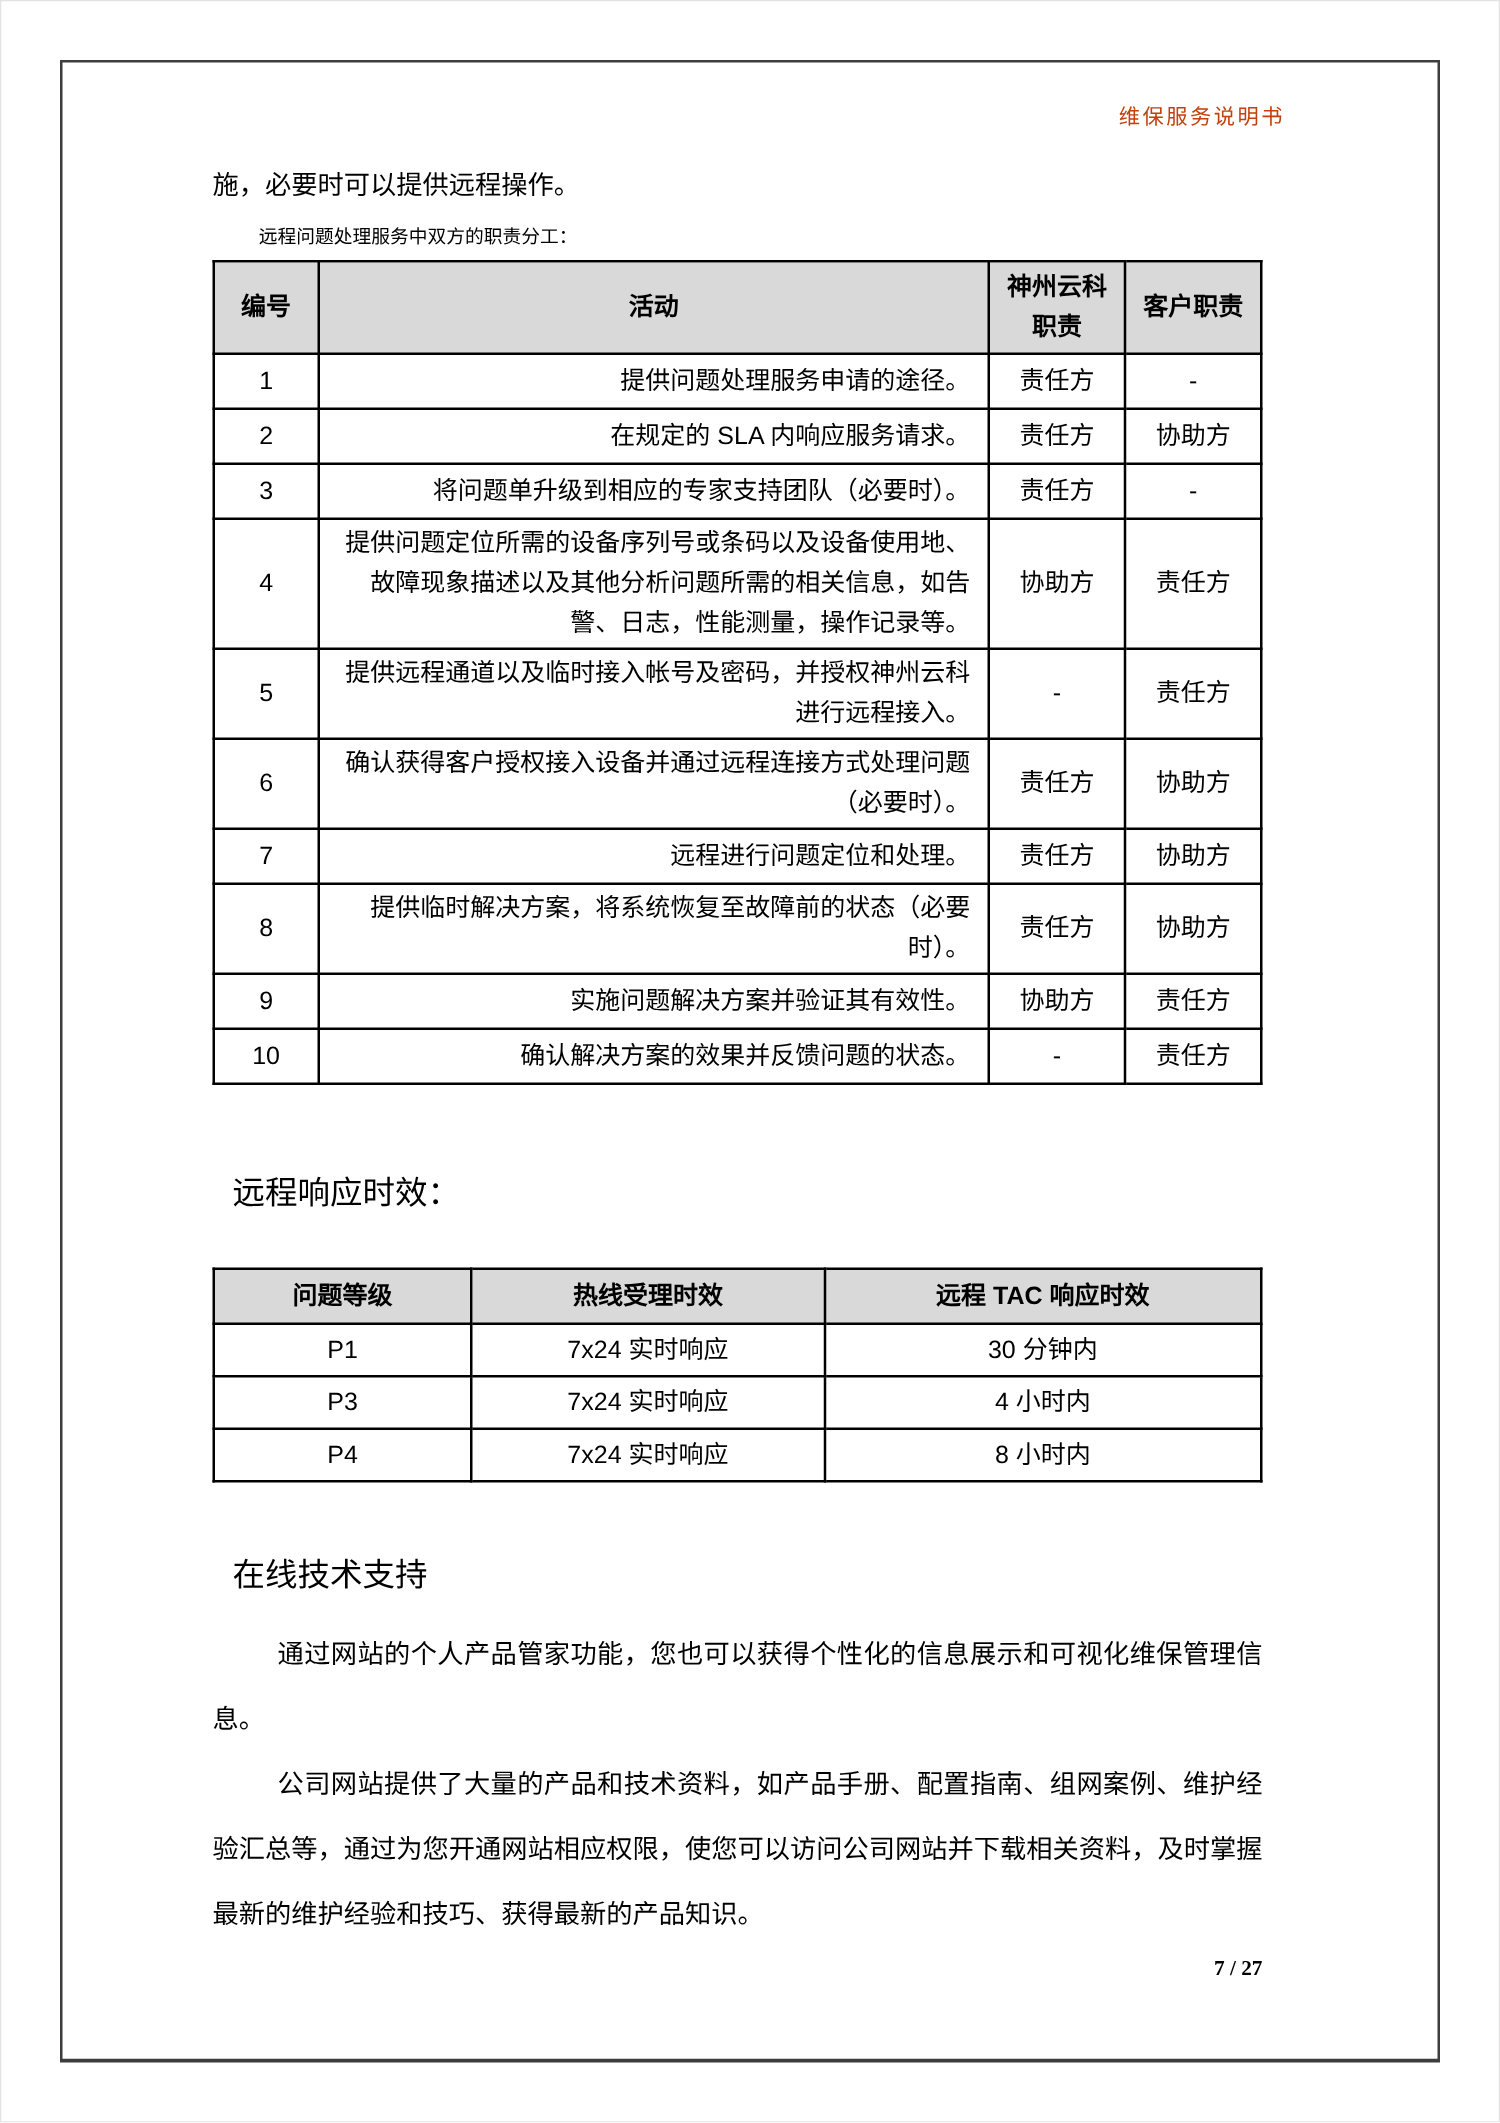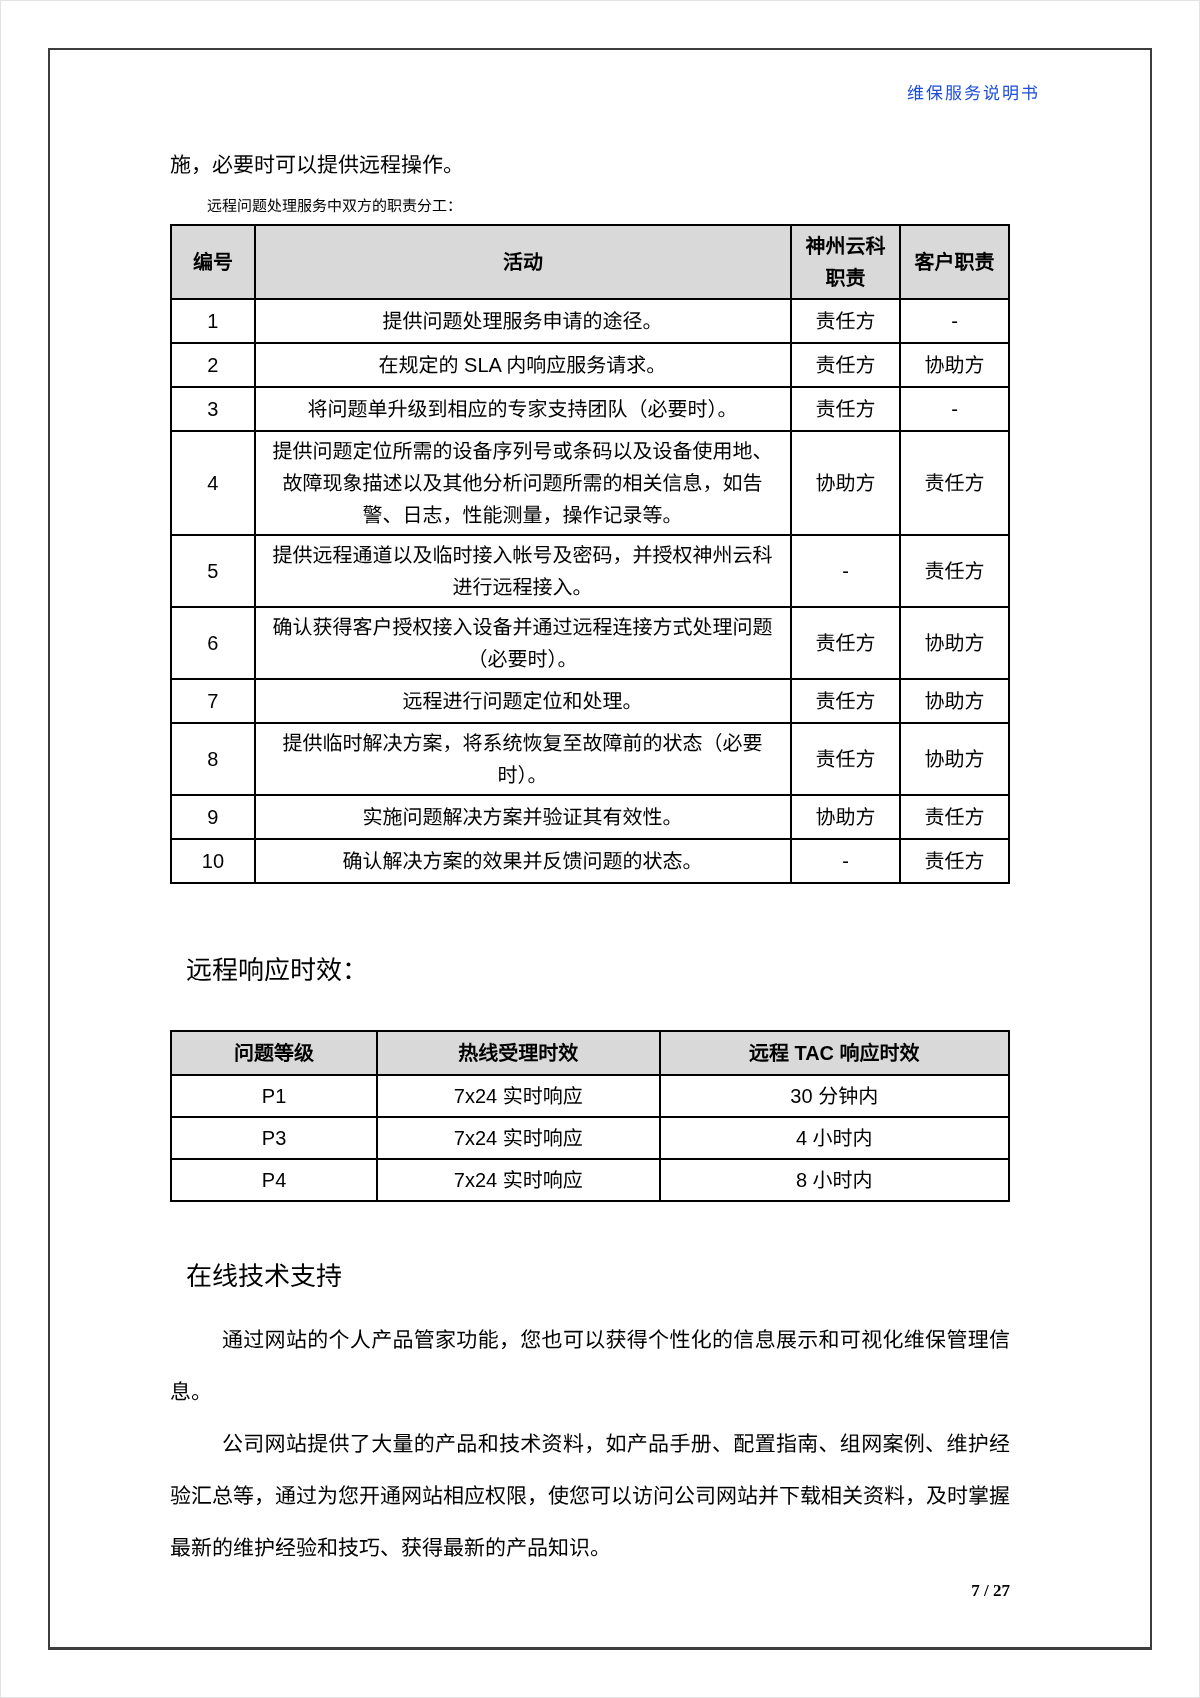--- a/index.html
+++ b/index.html
@@ -18,28 +18,28 @@
     color:var(--text);
     overflow:hidden;
   }
   .page-border{
     position:absolute;left:48px;top:48px;right:48px;bottom:48px;
     border:2px solid var(--page-border);
     border-bottom-width:3px;
     pointer-events:none;
   }
   .doc-header{
-    position:absolute;top:84px;right:160px;
+    position:absolute;top:84px;right:172px;
     font-family:"Liberation Serif",serif;
     font-size:17px;line-height:20px;
     letter-spacing:2px;
-    color:#1d4ed8;
+    color:#c2410c;
   }
   .content{
-    position:absolute;left:170px;top:150px;width:840px;
+    position:absolute;left:170px;top:134px;width:840px;
   }
   .intro{
     margin:0;font-size:21px;line-height:30px;
   }
   .caption{
     margin:12px 0 0 0;font-size:15px;line-height:28px;text-indent:37px;
   }
   table{
     border-collapse:collapse;table-layout:fixed;width:100%;
     margin-top:4px;
@@ -51,21 +51,21 @@
     padding:3px 8px;
     overflow:hidden;
   }
   th{
     background:var(--table-header-bg);
     font-weight:bold;
     white-space:pre-line;
   }
   .resp-table th{height:66px;}
   .resp-table td{height:36px;}
-  .resp-table td.act{text-align:center;padding-left:13px;padding-right:14px;border-radius:20px;}
+  .resp-table td.act{text-align:right;padding-left:13px;padding-right:14px;border-radius:20px;}
   .time-table{margin-top:44px;}
   .time-table th{height:36px;}
   .time-table td{height:34px;}
   .section-heading{
     margin:70px 0 0 16px;font-size:26px;line-height:32px;font-weight:normal;
   }
   .section-heading.online{margin-top:58px;}
   .body-para{
     margin:22px 0 0 0;
     font-size:21px;line-height:52px;

